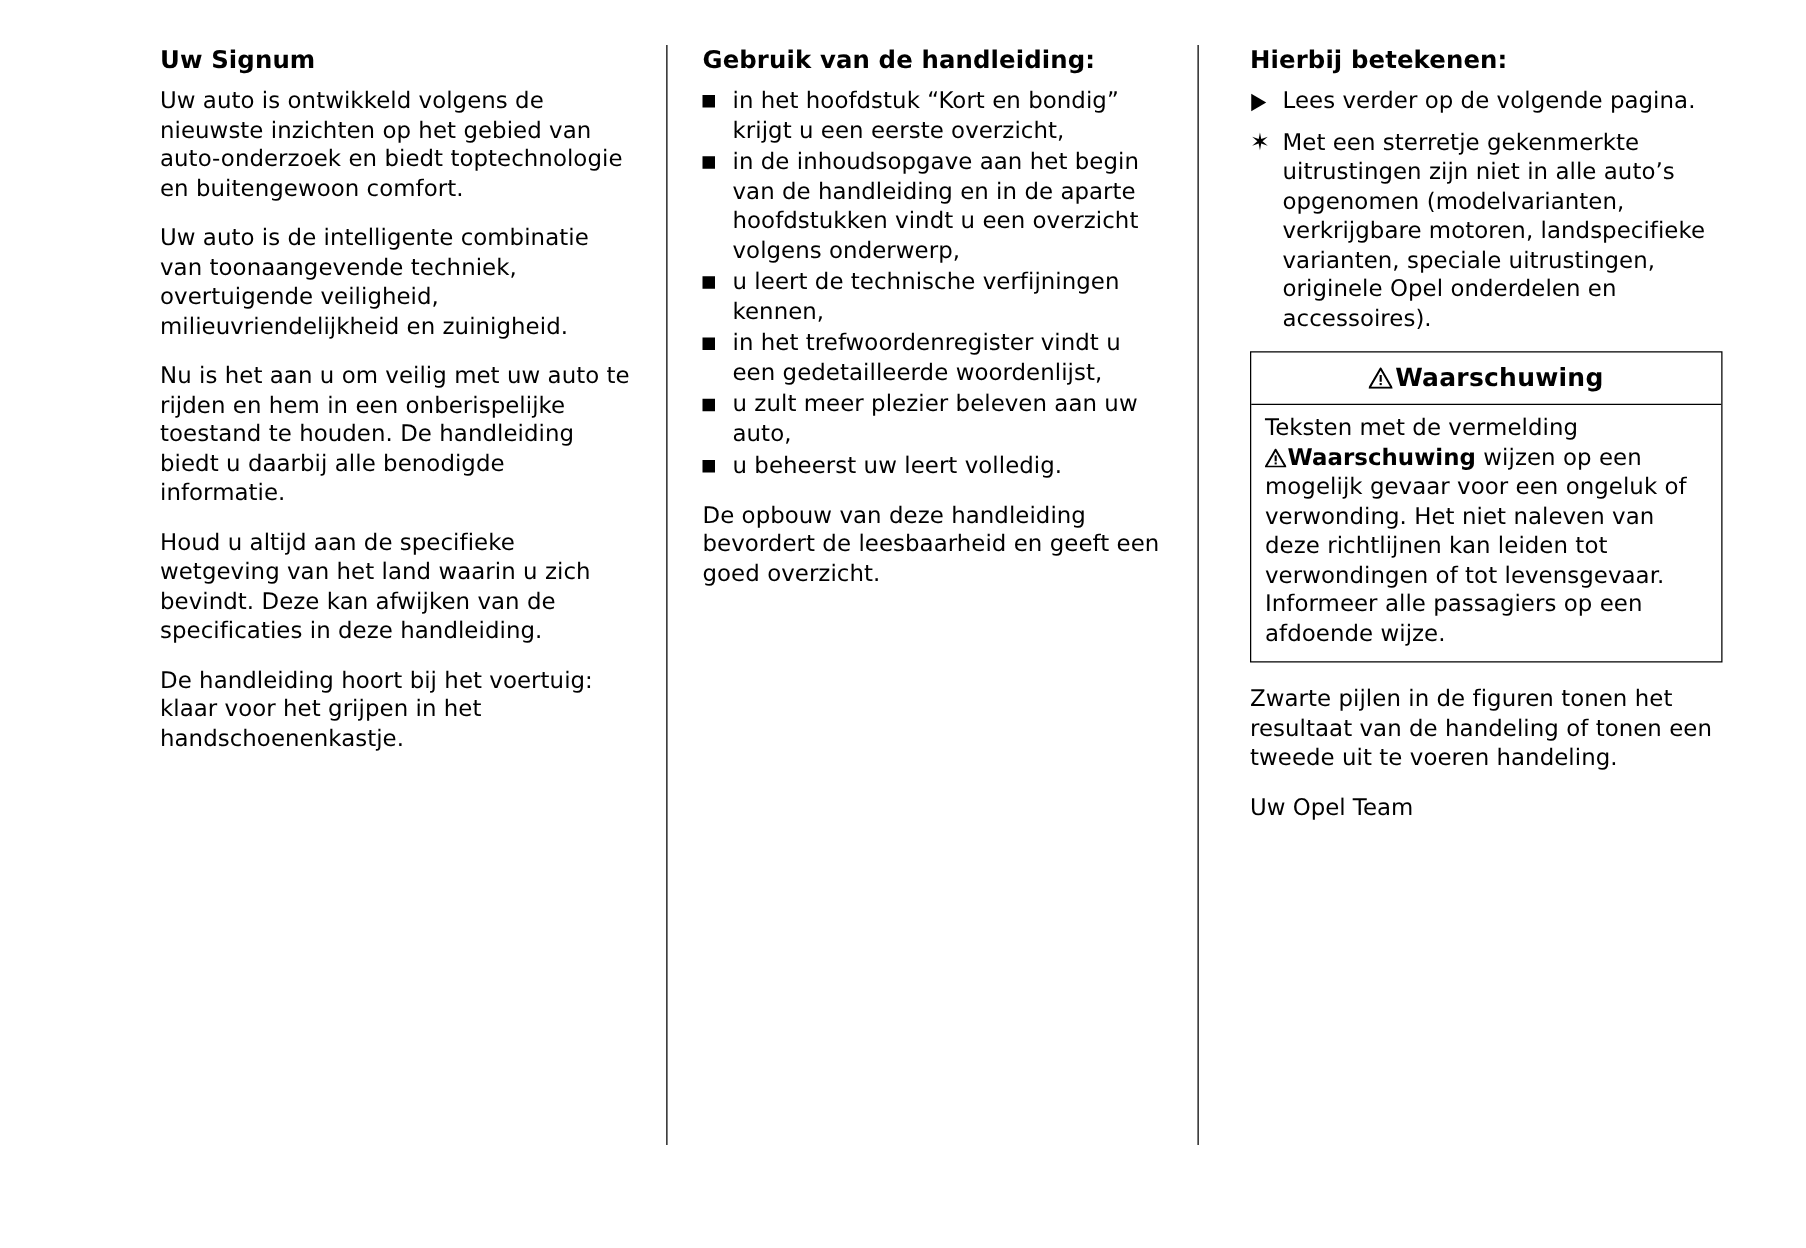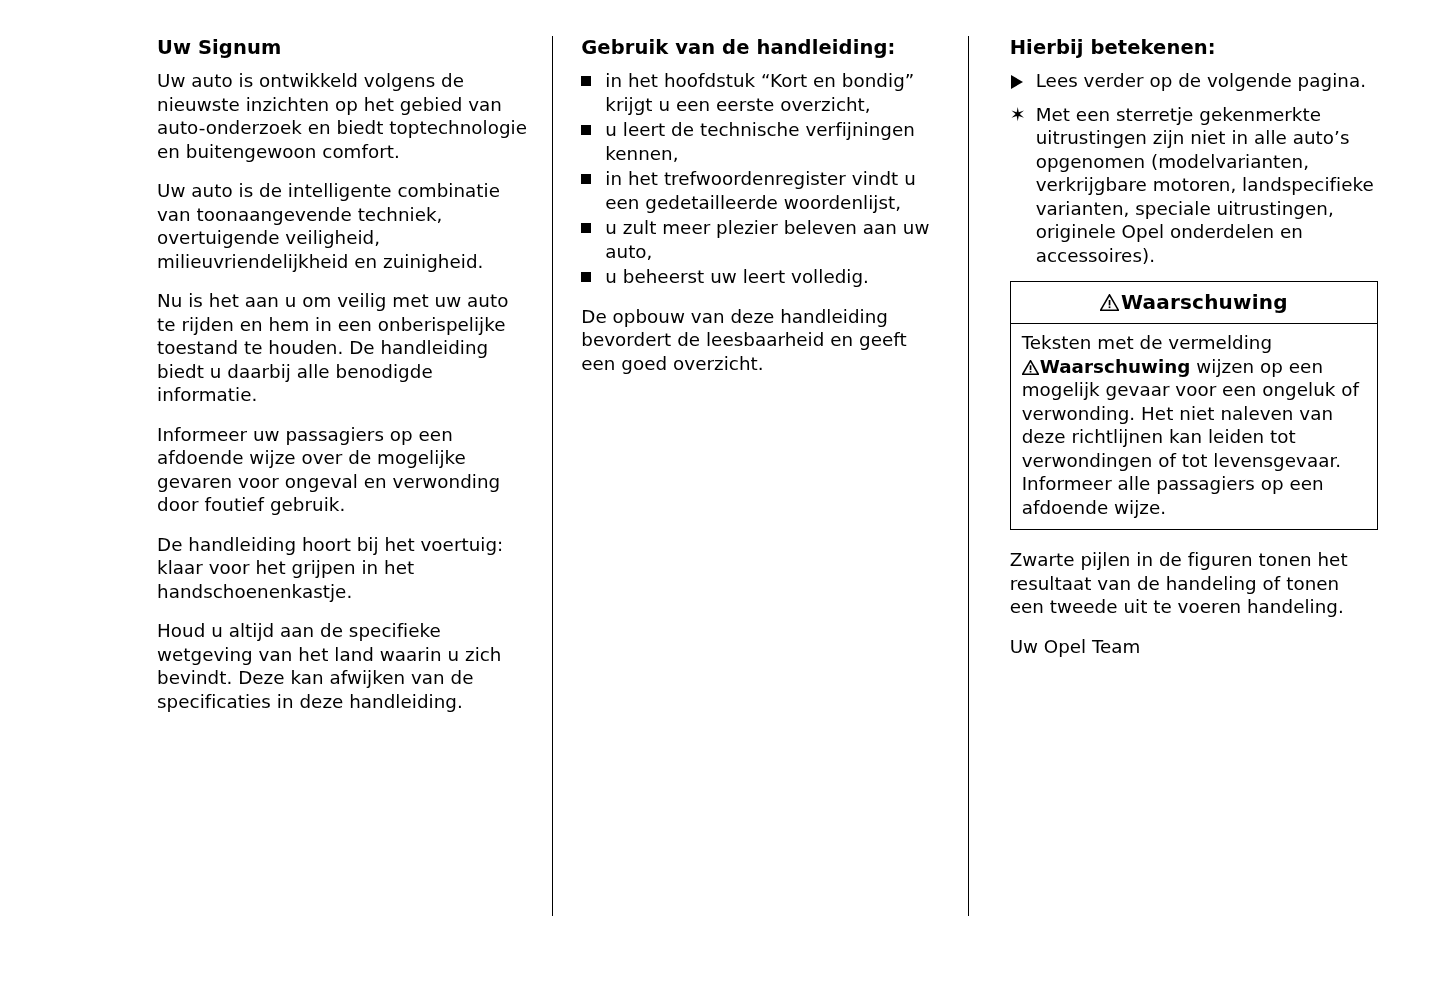--- a/index.html
+++ b/index.html
@@ -30,21 +30,20 @@
     display: flex;
     flex-direction: row;
     align-items: flex-start;
   }
   .col {
     box-sizing: border-box;
   }
   .col-1 {
     width: 405px;
     padding-right: 24px;
-    margin-left: 29px;
   }
   .col-2 {
     width: 425px;
     padding-left: 28px;
     padding-right: 22px;
     border-left: 1.4px solid #000;
     min-height: 880px;
   }
   .col-3 {
     width: 420px;
@@ -179,30 +178,29 @@
 <body>
 
 <div class="page">
   <div class="columns">
 
     <div class="col col-1">
       <h2 class="heading">Uw Signum</h2>
       <p class="para">Uw auto is ontwikkeld volgens de nieuwste inzichten op het gebied van auto-onderzoek en biedt toptechnologie en buitengewoon comfort.</p>
       <p class="para">Uw auto is de intelligente combinatie van toonaangevende techniek, overtuigende veiligheid, milieuvriendelijkheid en zuinigheid.</p>
       <p class="para">Nu is het aan u om veilig met uw auto te rijden en hem in een onberispelijke toestand te houden. De handleiding biedt u daarbij alle benodigde informatie.</p>
-      <p class="para">Informeer uw passagiers op een afdoende wijze over de mogelijke gevaren voor ongeval en verwonding door foutief gebruik.</p>
+      <p class="para">Houd u altijd aan de specifieke wetgeving van het land waarin u zich bevindt. Deze kan afwijken van de specificaties in deze handleiding.</p>
       <p class="para">De handleiding hoort bij het voertuig: klaar voor het grijpen in het handschoenenkastje.</p>
-      <p class="para">Houd u altijd aan de specifieke wetgeving van het land waarin u zich bevindt. Deze kan afwijken van de specificaties in deze handleiding.</p>
     </div>
 
     <div class="col col-2">
       <h2 class="heading">Gebruik van de handleiding:</h2>
       <ul class="bullets">
         <li><span class="sq"></span><span>in het hoofdstuk “Kort en bondig” krijgt u een eerste overzicht,</span></li>
-        <li><span class="sq"></span></li>
+        <li><span class="sq"></span><span>in de inhoudsopgave aan het begin van de handleiding en in de aparte hoofdstukken vindt u een overzicht volgens onderwerp,</span></li>
         <li><span class="sq"></span><span>u leert de technische verfijningen kennen,</span></li>
         <li><span class="sq"></span><span>in het trefwoordenregister vindt u een gedetailleerde woordenlijst,</span></li>
         <li><span class="sq"></span><span>u zult meer plezier beleven aan uw auto,</span></li>
         <li><span class="sq"></span><span>u beheerst uw leert volledig.</span></li>
       </ul>
       <p class="para">De opbouw van deze handleiding bevordert de leesbaarheid en geeft een goed overzicht.</p>
     </div>
 
     <div class="col col-3">
       <h2 class="heading">Hierbij betekenen:</h2>

